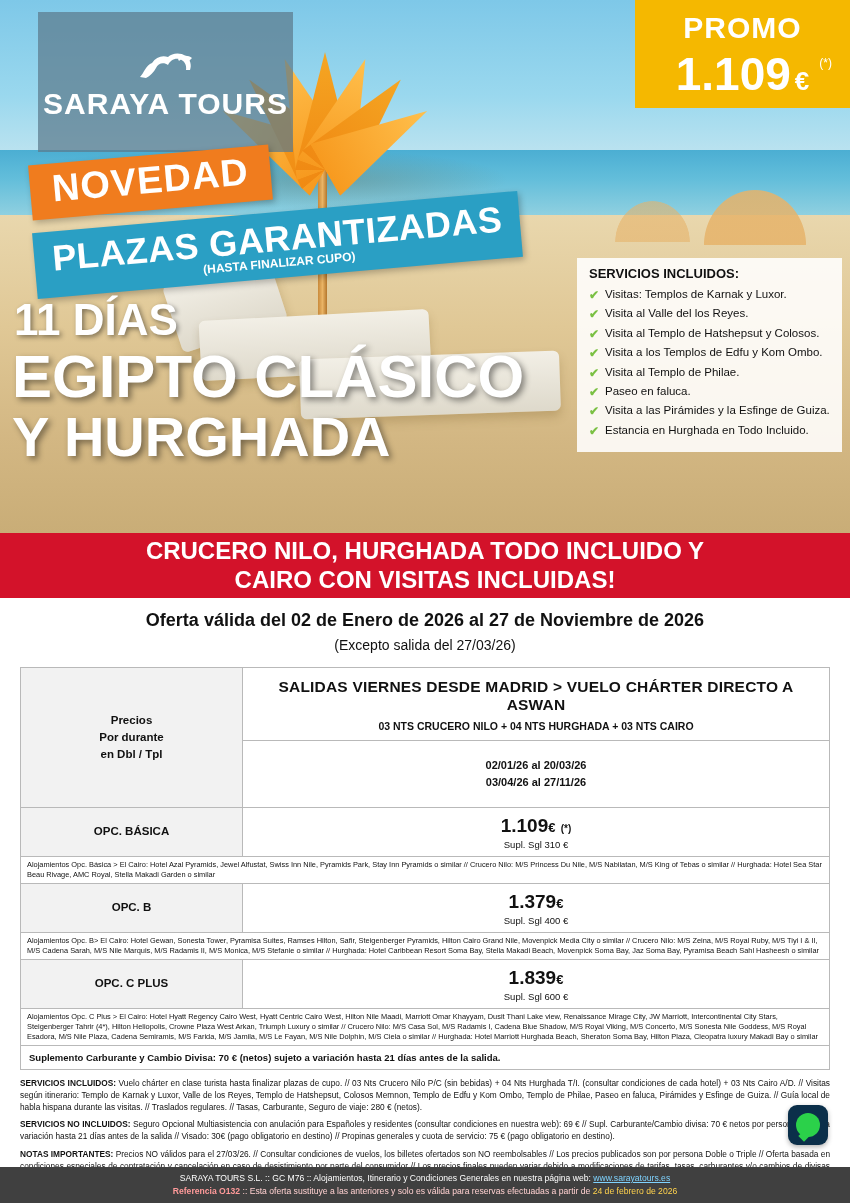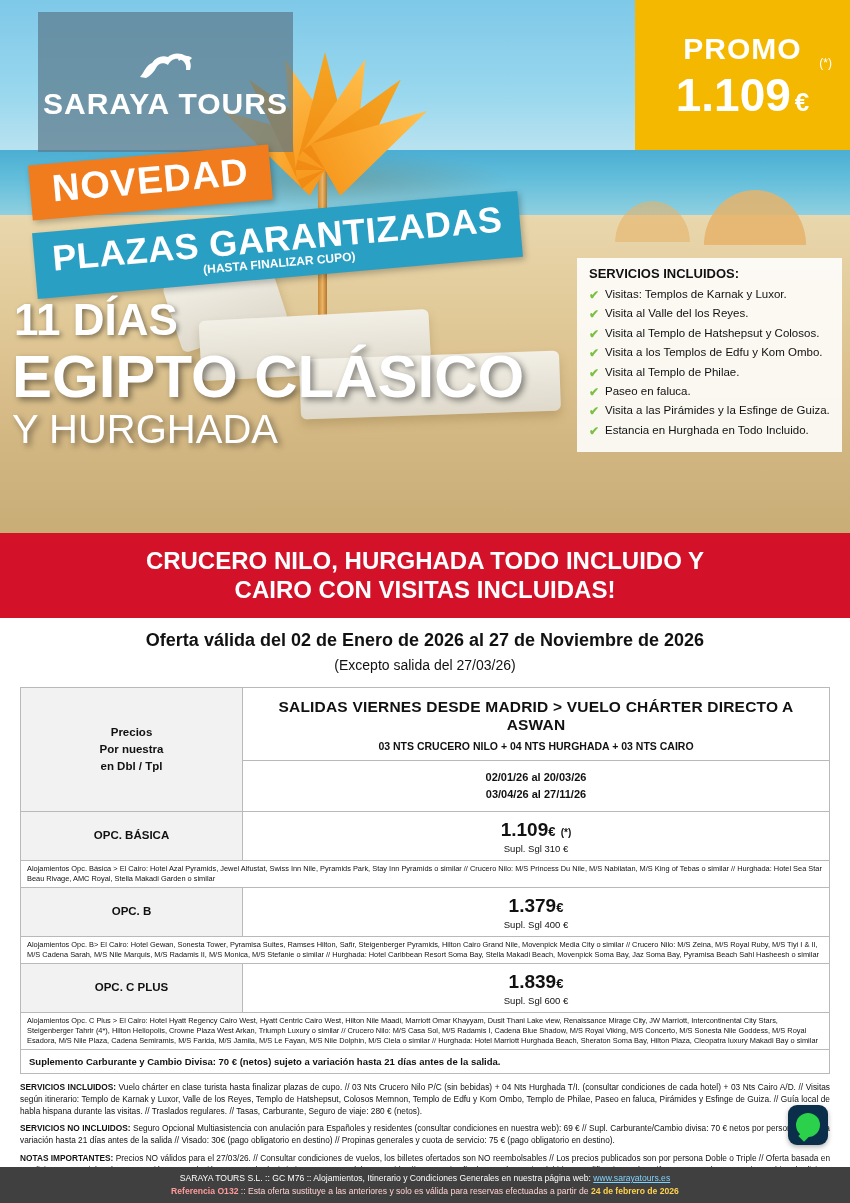--- a/index.html
+++ b/index.html
@@ -79,21 +79,21 @@
     display:flex; flex-direction:column; align-items:center; justify-content:center;
   }
   .logo-mark { width:64px; height:42px; margin-bottom:2px; }
   .logo-text {
     color:#fff; font-size:30px; font-weight:bold; letter-spacing:1px;
     font-family:"Liberation Sans", sans-serif;
   }
 
   
   .promo {
-    position:absolute; right:0; top:0; width:215px; height:150px;
+    position:absolute; right:0; top:0; width:215px; height:108px;
     background:#f5b800;
     display:flex; flex-direction:column; align-items:center; justify-content:center;
   }
   .promo .plabel { color:#fff; font-size:30px; font-weight:bold; letter-spacing:1px; }
   .promo .pprice {
     color:#fff; font-size:46px; font-weight:bold; line-height:1; margin-top:6px;
     display:flex; align-items:flex-end;
   }
   .promo .pcur { font-size:26px; margin-left:4px; padding-bottom:3px;}
   .promo .past { position:absolute; right:18px; top:56px; color:#fff; font-size:12px;}
@@ -119,21 +119,21 @@
   
   .h-days {
     position:absolute; left:14px; top:295px; color:#fff; font-size:44px; font-weight:bold;
     text-shadow: 2px 2px 5px rgba(0,0,0,.45);
   }
   .h-title1 {
     position:absolute; left:12px; top:345px; color:#fff; font-size:60px; font-weight:bold;
     line-height:1.05; text-shadow: 3px 3px 6px rgba(0,0,0,.45);
   }
   .h-title2 {
-    position:absolute; left:12px; top:408px; color:#fff; font-size:40px; font-weight:normal;
+    position:absolute; left:12px; top:408px; color:#fff; font-size:56px; font-weight:bold;
     line-height:1.05; text-shadow: 3px 3px 6px rgba(0,0,0,.45);
   }
 
   
   .services {
     position:absolute; right:8px; top:258px; width:265px;
     background: rgba(255,255,255,.88);
     padding:8px 10px 10px 12px;
   }
   .services h4 { margin:0 0 6px 0; font-size:13px; color:#111; }
@@ -141,21 +141,21 @@
   .services li {
     font-size:11.5px; color:#111; margin:0 0 5px 0; padding-left:16px; position:relative;
     line-height:1.25;
   }
   .services li .tick {
     position:absolute; left:0; top:1px; color:#7ac043; font-weight:bold; font-size:12px;
   }
 
   
   .redbar {
-    width:850px; height:85px; background:#d3122a; color:#fff;
+    width:850px; height:65px; background:#d3122a; color:#fff;
     display:flex; flex-direction:column; align-items:center; justify-content:center;
     text-align:center;
   }
   .redbar div { font-size:24px; font-weight:bold; line-height:1.18; }
 
   
   .offer {
     text-align:center; padding:12px 0 6px;
   }
   .offer .l1 { font-size:18px; font-weight:bold; color:#111; }
@@ -164,21 +164,21 @@
   
   .tbl { width:810px; margin:8px auto 0; border:1px solid #b9b9b9; border-collapse:collapse; }
   .tbl td { border:1px solid #b9b9b9; vertical-align:middle; }
   .col-left {
     width:222px; background:#f2f2f2; text-align:center; font-size:11.5px; font-weight:bold;
     line-height:1.5; padding:8px 4px;
   }
   .hdr-main { text-align:center; padding:10px 6px 8px; }
   .hdr-main .t1 { font-size:15.5px; font-weight:bold; letter-spacing:.2px; }
   .hdr-main .t2 { font-size:10.5px; font-weight:bold; margin-top:6px; }
-  .dates { text-align:center; font-size:11px; font-weight:bold; padding:8px 4px; line-height:1.55;}
+  .dates { text-align:center; font-size:11px; font-weight:bold; padding:16px 4px; line-height:1.55;}
   .price-cell { text-align:center; padding:7px 4px 6px; }
   .price-cell .p { font-size:19px; font-weight:bold; }
   .price-cell .p .cur { font-size:13px; }
   .price-cell .p .ast { font-size:10px; font-weight:bold; }
   .price-cell .s { font-size:9.5px; margin-top:2px; }
   .note-row td { font-size:7.4px; line-height:1.35; padding:3px 6px; color:#111;margin-top:44px; }
   .supl-row td { font-size:9.5px; font-weight:bold; padding:6px 8px; }
 
   
   .fine { width:810px; margin:8px auto 0; font-size:8.3px; line-height:1.42; color:#111; text-align:justify;}
@@ -197,21 +197,21 @@
 
   
   .footer {
     position:absolute; left:0; bottom:0; width:850px; background:#404040; color:#fff;
     text-align:center; padding:6px 0 7px;
   }
   .footer .f1 { font-size:8.6px; }
   .footer .f1 a { color:#7fd3ff; text-decoration:underline; }
   .footer .f2 { font-size:8.6px; margin-top:3px; color:#ffd0d0; }
   .footer .f2 .ref { color:#ff9a9a; font-weight:bold; }
-  .footer .f2 .dt { color:#ffd24d; font-weight:bold; }
+  .footer .f2 .dt { color:#ffd24d; font-weight:normal; }
 </style>
 </head>
 <body>
 
 <div class="hero">
   <div class="sea"></div>
   <div class="sand"></div>
   <div class="far-parasol"></div>
   <div class="far-parasol b"></div>
   <div class="shade"></div>
@@ -281,21 +281,21 @@
 <div class="offer">
   <div class="l1">Oferta válida del 02 de Enero de 2026 al 27 de Noviembre de 2026</div>
   <div class="l2">(Excepto salida del 27/03/26)</div>
 </div>
 
 <table class="tbl">
   <tbody>
       <tr>
     <td class="col-left" rowspan="2">
       <div>Precios</div>
-      <div>Por nuestra</div>
+      <div>Por durante</div>
       <div>en Dbl / Tpl</div>
     </td>
     <td class="hdr-main">
       <div class="t1">SALIDAS VIERNES DESDE MADRID &gt; VUELO CHÁRTER DIRECTO A ASWAN</div>
       <div class="t2">03 NTS CRUCERO NILO + 04 NTS HURGHADA + 03 NTS CAIRO</div>
     </td>
   </tr>
   <tr>
     <td class="dates">
       <div>02/01/26 al 20/03/26</div>

